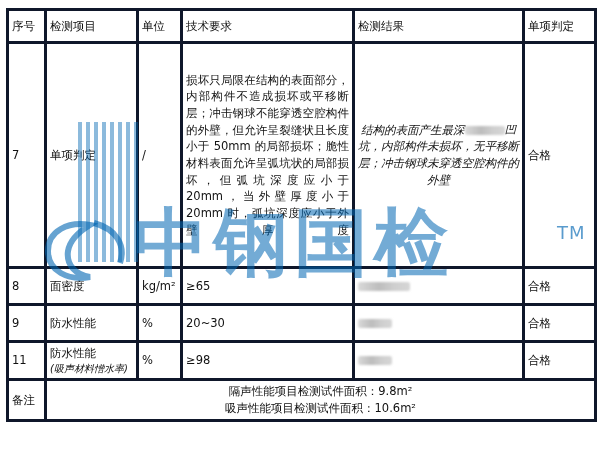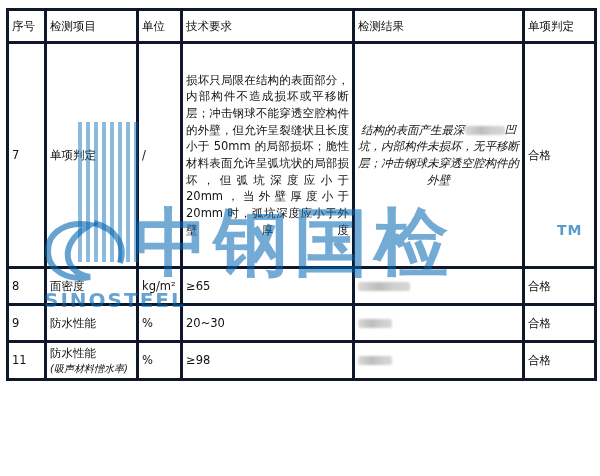--- a/index.html
+++ b/index.html
@@ -132,25 +132,24 @@
     position: absolute;
     left: 26px;
     top: 215px;
     width: 86px;
     height: 70px;
   }
   .wm-tm {
     position: absolute;
     left: 541px;
     top: 222px;
-    font-size: 14px;
+    font-size: 18px;
     font-family: "DejaVu Sans", "Liberation Sans", sans-serif;
     color: rgba(0, 102, 178, 0.65);
     letter-spacing: 1px;
-    font-weight: bold;
   }
   .wm-bars {
     position: absolute;
     left: 62px;
     top: 122px;
     width: 62px;
     height: 140px;
   }
   .wm-bars i {
     position: absolute;
@@ -218,35 +217,41 @@
         <td class="two-line">
           <span>防水性能</span>
           <span class="sub">(吸声材料憎水率)</span>
         </td>
         <td>%</td>
         <td>≥98</td>
         <td><span class="blur blur-w34">&nbsp;</span></td>
         <td>合格</td>
       </tr>
 
+      <tr class="std-row">
+        <td>备注</td>
+        <td colspan="5" class="remark-body">
+          <div>隔声性能项目检测试件面积：9.8m²</div>
+          <div>吸声性能项目检测试件面积：10.6m²</div>
+        </td>
+      </tr>
     </tbody>
   </table>
 </div>
 
 <div class="watermark">
   <div class="wm-bars">
     <i style="left:0px"></i>
       <i style="left:8px"></i>
       <i style="left:16px"></i>
     <i style="left:24px"></i>
       <i style="left:32px"></i>
       <i style="left:40px"></i>
     <i style="left:48px"></i>
       <i style="left:56px"></i>
   </div>
   <svg class="wm-logo" viewBox="0 0 86 70">
     <path d="M6 36 C6 16, 26 6, 48 10 C38 16, 28 24, 26 36 C24 50, 34 60, 48 62 C26 66, 6 56, 6 36 Z" fill="none" stroke="rgba(0,102,178,0.6)" stroke-width="6"></path>
     <path d="M52 8 C74 14, 84 30, 78 48" fill="none" stroke="rgba(0,102,178,0.6)" stroke-width="6"></path>
   </svg>
   <div class="wm-text">中钢国检</div>
-  <div class="wm-sub">SINOSTEEL</div>
   <div class="wm-tm">TM</div>
 </div>
 
 </body></html>

